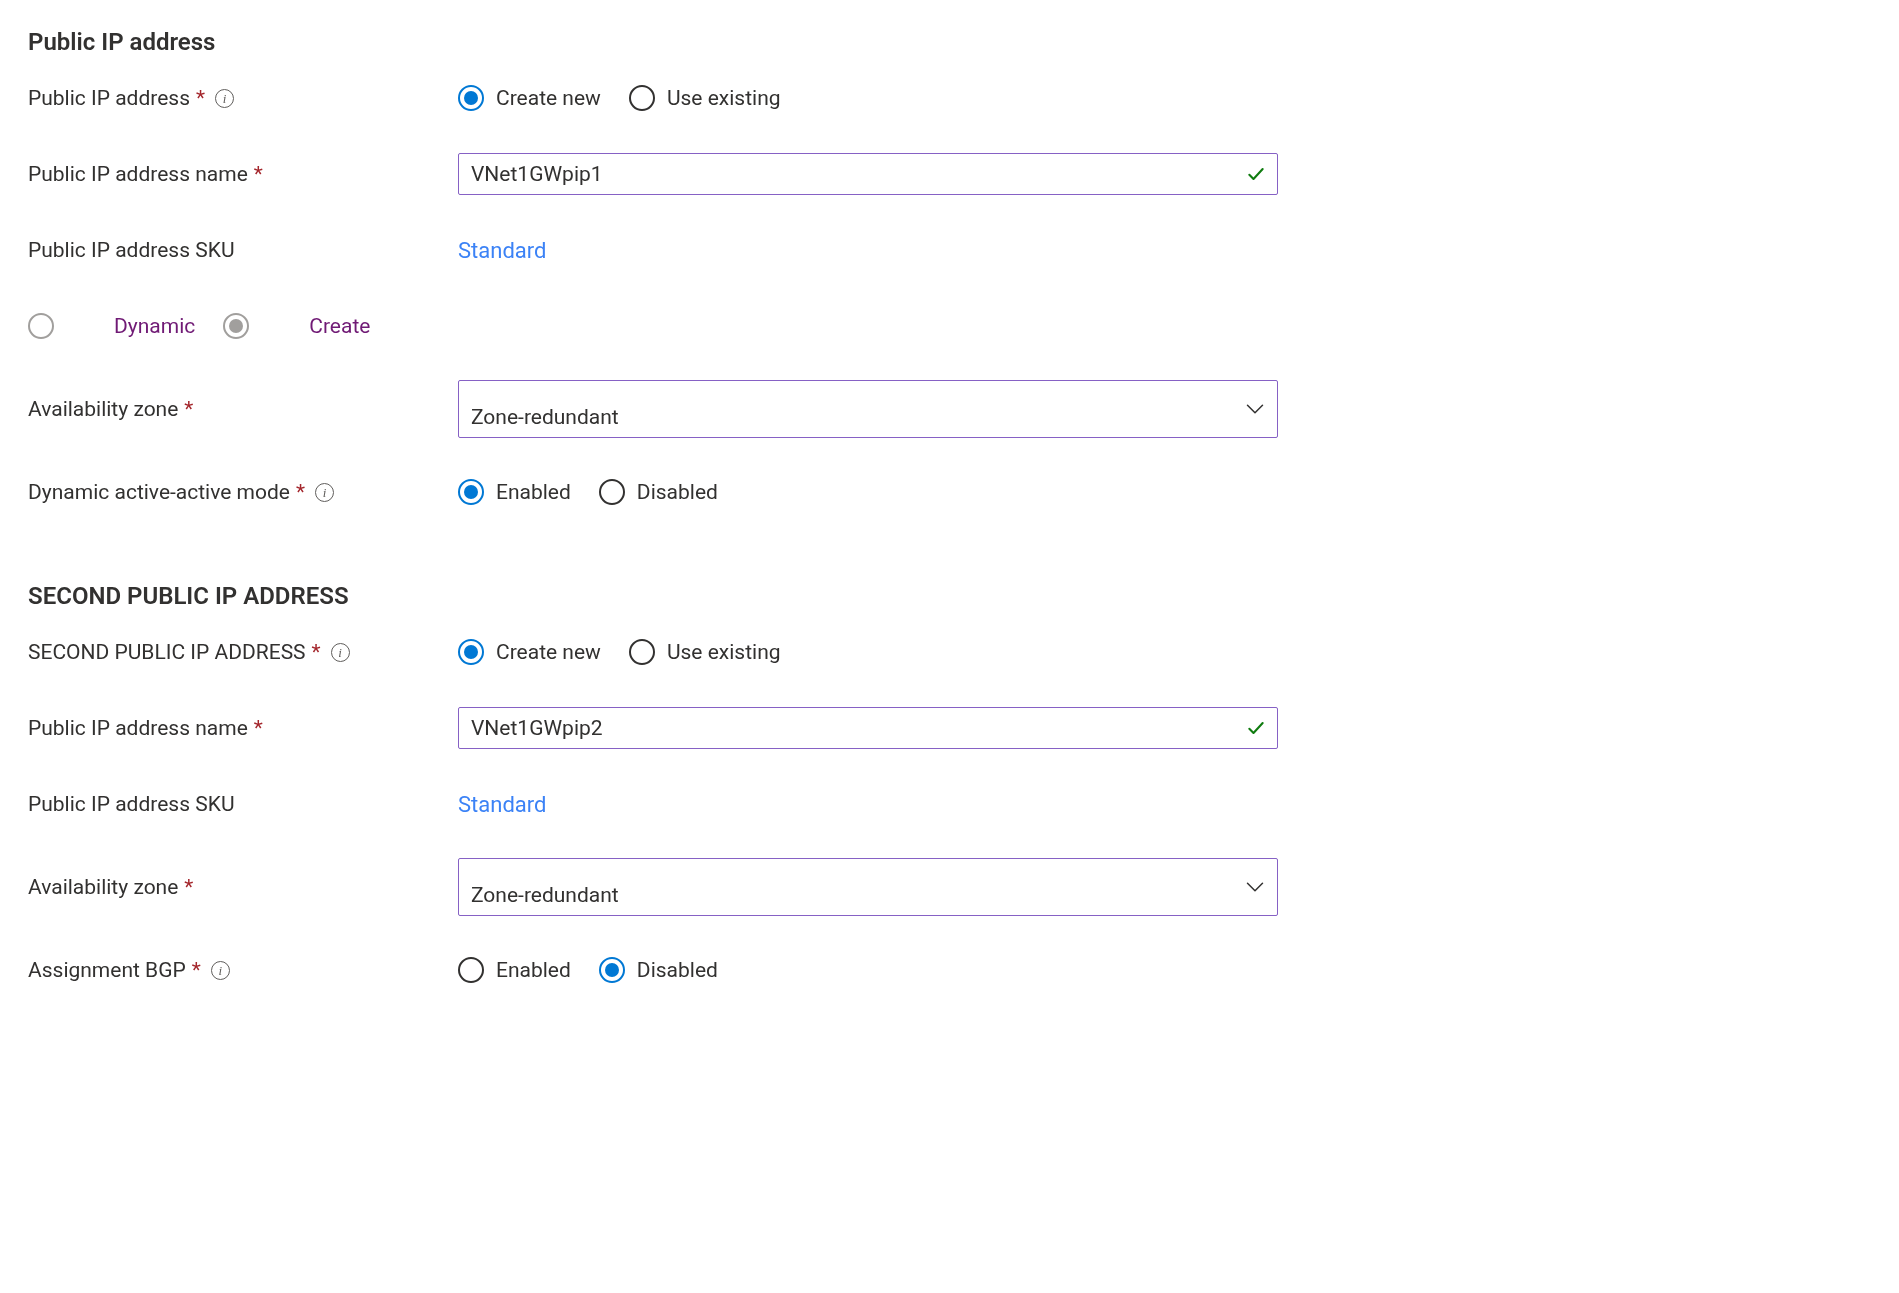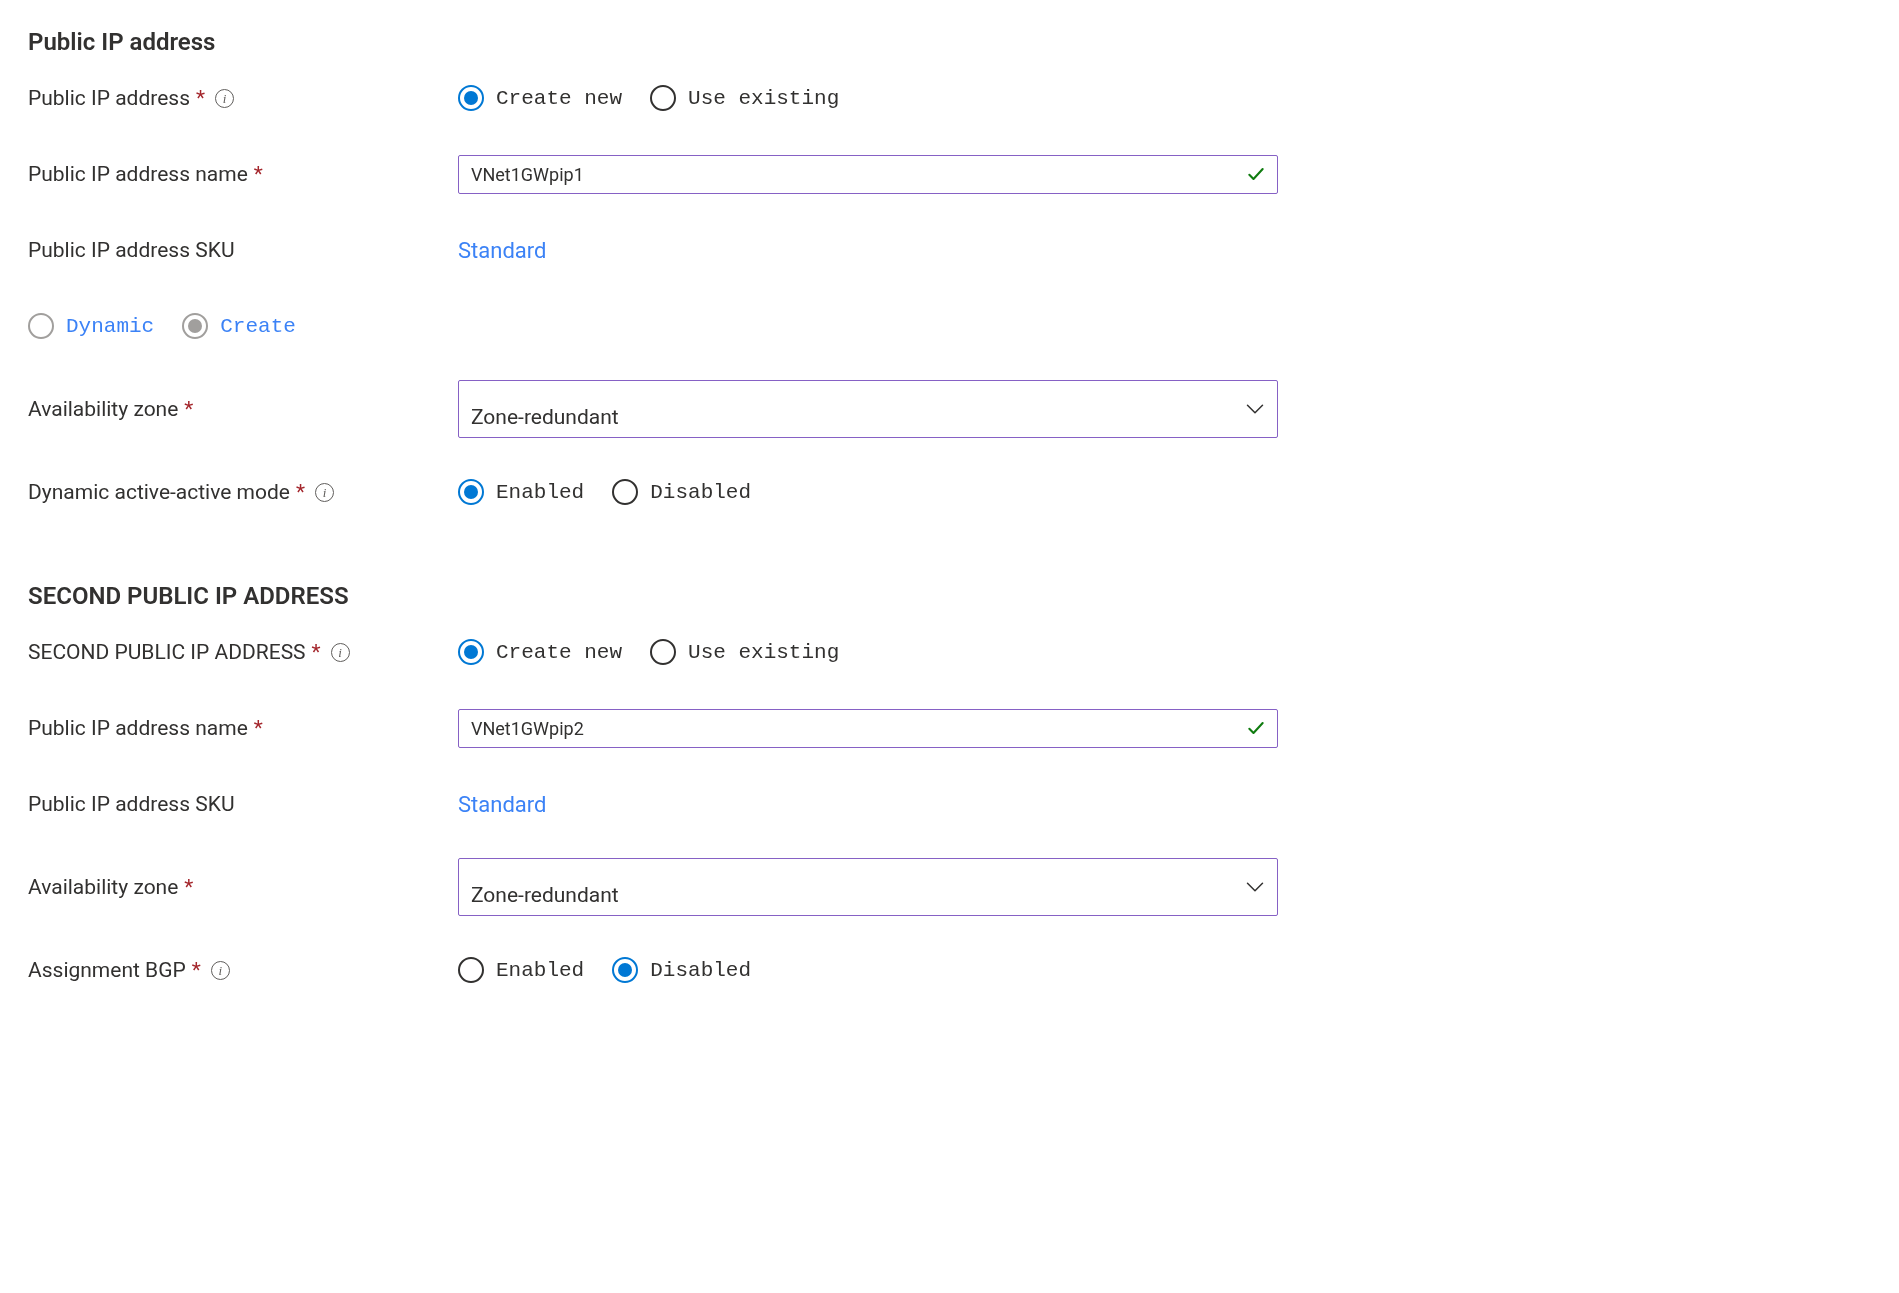--- a/index.html
+++ b/index.html
@@ -86,29 +86,29 @@
     }
     .radio-disabled .radio-circle { border-color: #a19f9d; }
     .radio-disabled-selected .radio-circle { border-color: #a19f9d; }
     .radio-disabled-selected .radio-circle::after {
       content: "";
       width: 14px;
       height: 14px;
       background: #a19f9d;
       border-radius: 50%;
     }
-    .radio-label { color: #323130; font-size: 21px; font-family: Liberation Mono, monospace; }
-    .radio-label.disabled { color: #3b82f6; }
+    .radio-label { color: #323130; font-size: 21px; }
+    .radio-label.disabled { color: #701a75; margin-left: 48px; }
     .text-input-wrap {
       position: relative;
       width: 100%;
     }
     .text-input {
       width: 100%;
-      font-size: 18px;
+      font-size: 21px;
       font-family: inherit;
       border: 1px solid #8661c5;
       padding: 8px 44px 8px 12px;
       border-radius: 2px;
       color: #323130;
       outline: none;
     }
     .check-icon {
       position: absolute;
       right: 12px;

